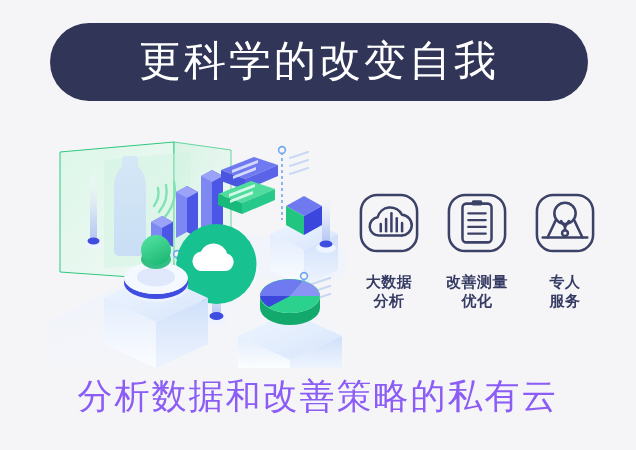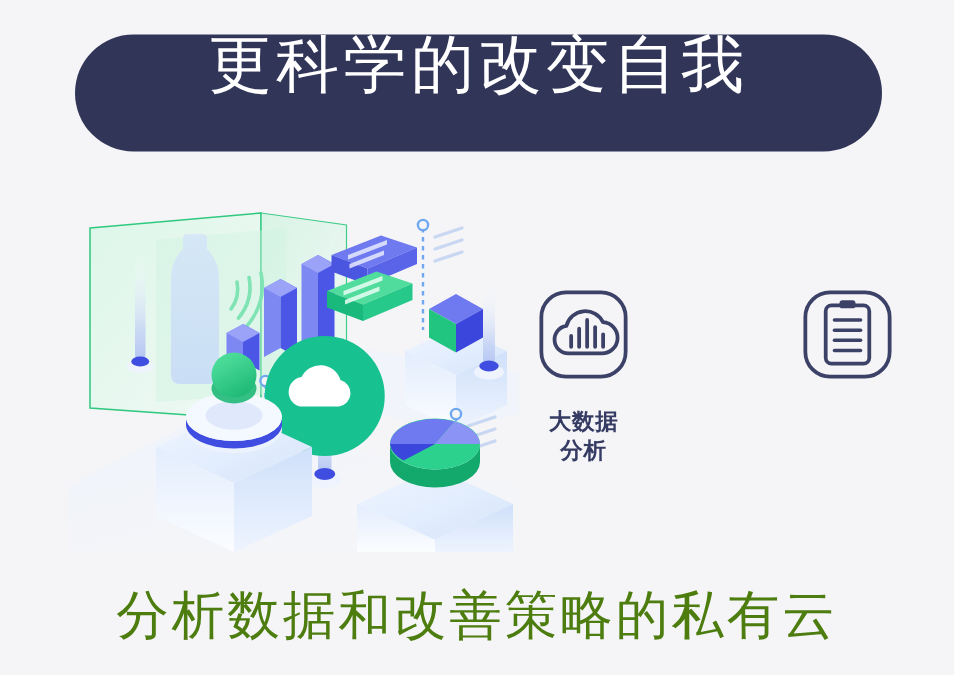--- a/index.html
+++ b/index.html
@@ -25,20 +25,21 @@
   
   .header-pill {
     position: absolute;
     left: 50px;
     top: 23px;
     width: 538px;
     height: 78px;
     background: #313558;
     border-radius: 39px;
     display: flex;
+    align-items: center;
     justify-content: center;
   }
   .header-title {
     color: #ffffff;
     font-size: 42px;
     letter-spacing: 3px;
     line-height: 1;
     font-weight: 400;
     white-space: nowrap;
     transform: translateY(-1px);
@@ -84,24 +85,24 @@
     font-weight: 700;
     text-align: center;
     letter-spacing: 0.5px;
     width: 76px;
   }
 
   
   .tagline {
     position: absolute;
     left: 0;
-    top: 390px;
+    top: 375px;
     width: 636px;
     text-align: center;
-    color: #4d7c0f;
+    color: #8b5cf6;
     font-size: 35px;
     letter-spacing: 2px;
     line-height: 1.2;
     font-weight: 400;
     white-space: nowrap;
   }
 </style>
 </head>
 <body>
 
@@ -314,20 +315,40 @@
         <rect x="3" y="3" width="58" height="58" rx="17"></rect>
         <rect x="17" y="12" width="30" height="40" rx="4"></rect>
         <rect x="26.5" y="8.5" width="11" height="5.5" rx="2" fill="#3c4167" stroke="none"></rect>
         <g stroke-width="2.4" stroke-linecap="round">
           <line x1="23" y1="22" x2="41" y2="22"></line>
           <line x1="23" y1="29" x2="41" y2="29"></line>
           <line x1="23" y1="36" x2="41" y2="36"></line>
           <line x1="23" y1="43" x2="41" y2="43"></line>
         </g>
       </svg>
+      <div class="feature-label">
+        <span>改善测量</span><br>
+        <span>优化</span>
+      </div>
     </div>
 
+    <div class="feature">
+      <svg class="feature-icon" viewBox="0 0 64 64" fill="none" stroke="#3c4167" stroke-width="2.6">
+        <rect x="3" y="3" width="58" height="58" rx="17"></rect>
+        <circle cx="32" cy="22" r="11"></circle>
+        <path d="M22.5,29 L14,47" stroke-linecap="round"></path>
+        <path d="M41.5,29 L50,47" stroke-linecap="round"></path>
+        <path d="M28,30 L32,36 L36,30" stroke-linecap="round" stroke-linejoin="round"></path>
+        <line x1="32" y1="36" x2="32" y2="39.5" stroke-linecap="round"></line>
+        <circle cx="32" cy="42.5" r="3"></circle>
+        <line x1="9" y1="47" x2="55" y2="47" stroke-linecap="round"></line>
+      </svg>
+      <div class="feature-label">
+        <span>专人</span><br>
+        <span>服务</span>
+      </div>
+    </div>
 
   </div>
 
   <div class="tagline">分析数据和改善策略的私有云</div>
 
 </div>
 
 </body></html>

